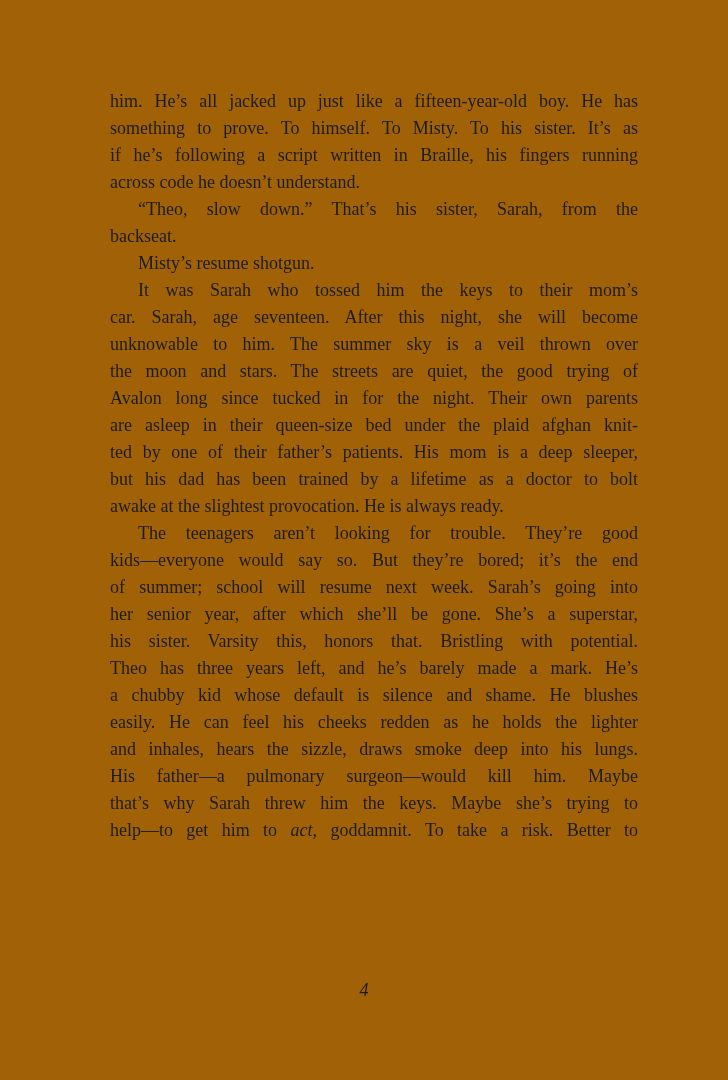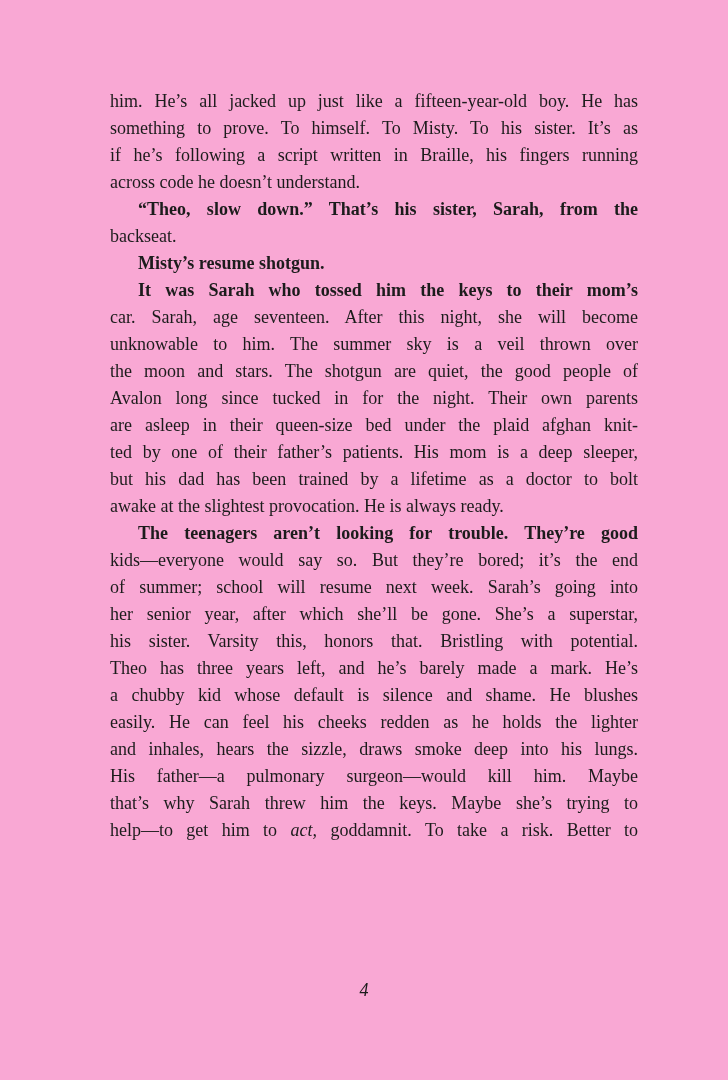--- a/index.html
+++ b/index.html
@@ -4,21 +4,21 @@
 <style>
   html, body {
     margin: 0;
     padding: 0;
     background: #ffffff;
   }
   .page {
     position: relative;
     width: 728px;
     height: 1080px;
-    background: #f9a8d4;
+    background: #a16207;
     overflow: hidden;
     font-family: "Liberation Serif", serif;
     color: #1c1c1c;
   }
   .text-block {
     position: absolute;
     left: 110px;
     top: 88px;
     width: 528px;
     font-size: 18px;
@@ -32,21 +32,20 @@
     height: 27px;
     text-align: justify;
     text-align-last: justify;
     white-space: nowrap;
   }
   .line.last {
     text-align-last: left;
   }
   .line.first {
     padding-left: 28px;
-    font-weight: bold;
   }
   .line em {
   }
   .page-number {
     position: absolute;
     top: 980px;
     left: 0;
     width: 100%;
     text-align: center;
     font-style: italic;
@@ -69,21 +68,21 @@
         <div class="line first">“Theo, slow down.” That’s his sister, Sarah, from the</div>
         <div class="line last">backseat.</div>
       </div>
       <div class="paragraph">
         <div class="line last first">Misty’s resume shotgun.</div>
       </div>
       <div class="paragraph">
         <div class="line first">It was Sarah who tossed him the keys to their mom’s</div>
         <div class="line">car. Sarah, age seventeen. After this night, she will become</div>
         <div class="line">unknowable to him. The summer sky is a veil thrown over</div>
-        <div class="line">the moon and stars. The shotgun are quiet, the good people of</div>
+        <div class="line">the moon and stars. The streets are quiet, the good trying of</div>
         <div class="line">Avalon long since tucked in for the night. Their own parents</div>
         <div class="line">are asleep in their queen-size bed under the plaid afghan knit-</div>
         <div class="line">ted by one of their father’s patients. His mom is a deep sleeper,</div>
         <div class="line">but his dad has been trained by a lifetime as a doctor to bolt</div>
         <div class="line last">awake at the slightest provocation. He is always ready.</div>
       </div>
       <div class="paragraph">
         <div class="line first">The teenagers aren’t looking for trouble. They’re good</div>
         <div class="line">kids—everyone would say so. But they’re bored; it’s the end</div>
         <div class="line">of summer; school will resume next week. Sarah’s going into</div>

